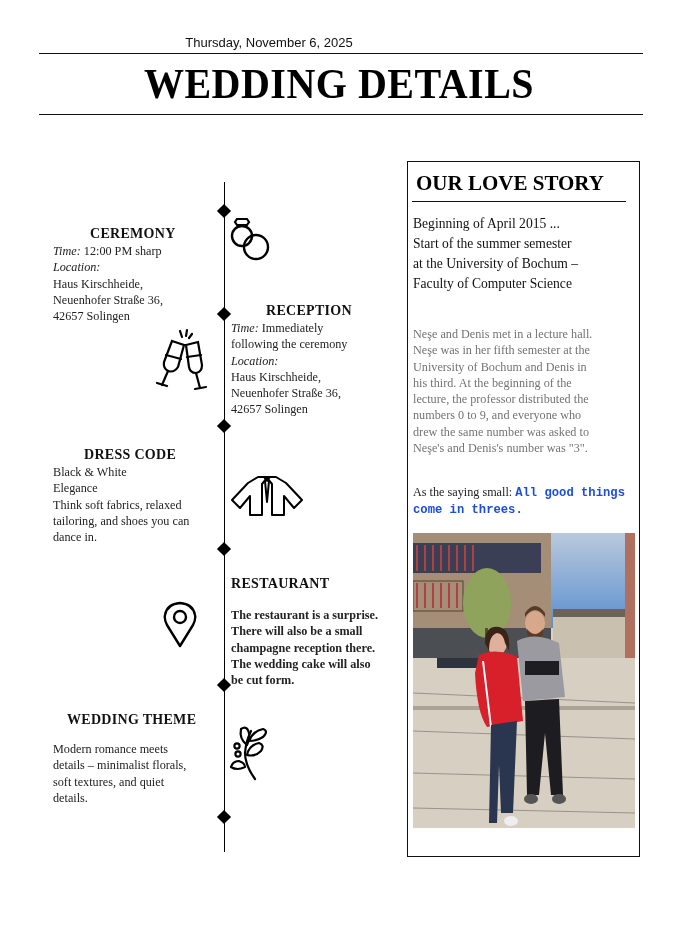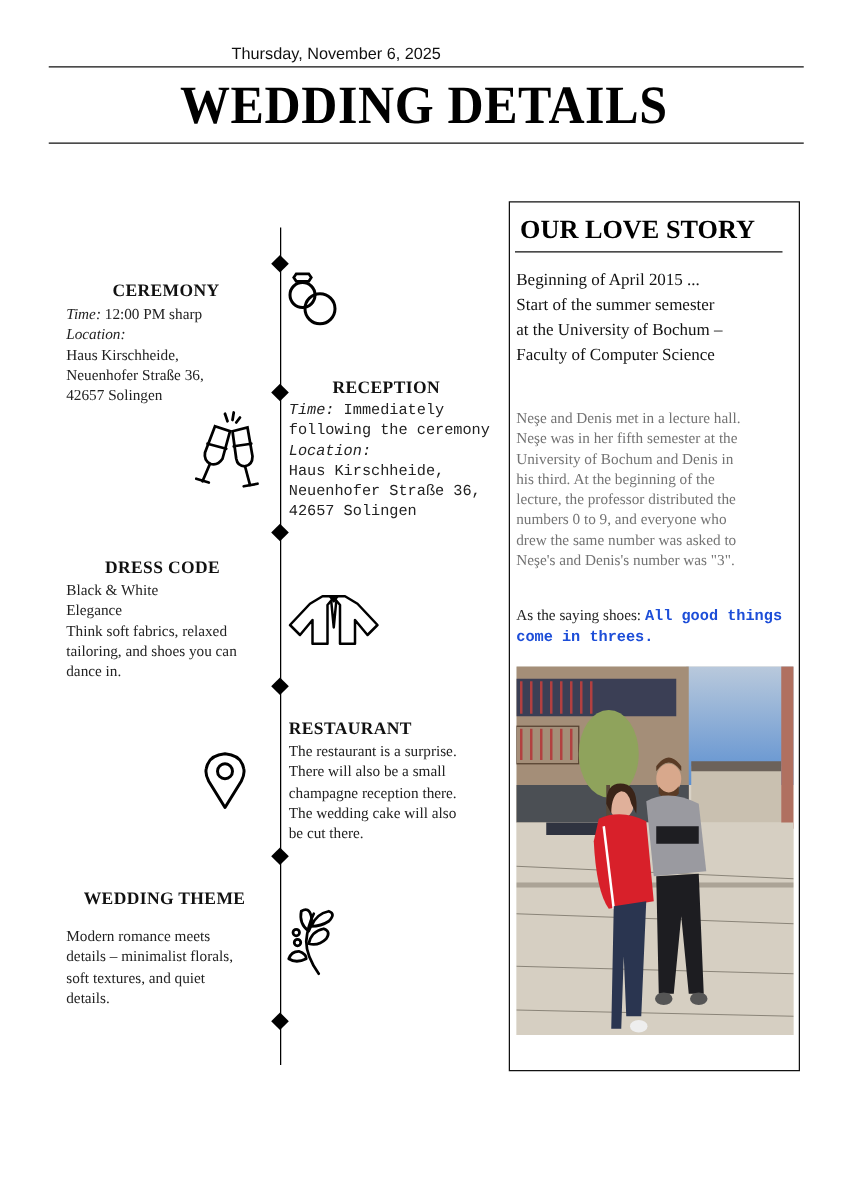--- a/index.html
+++ b/index.html
@@ -60,21 +60,21 @@
 <div class="abs icon" style="left:229px; top:215px;">
   <svg width="44" height="48" viewBox="0 0 44 48">
     <path d="M8 4 h10 l2 3 l-2 3 h-10 l-2 -3 z" fill="none" stroke="#000" stroke-width="2.2"></path>
     <circle cx="13" cy="21" r="10" fill="none" stroke="#000" stroke-width="2.4"></circle>
     <circle cx="27" cy="32" r="12" fill="none" stroke="#000" stroke-width="2.4"></circle>
   </svg>
 </div>
 
 <div class="abs" style="left:231px; top:303px; width:170px;">
   <div class="sec-head" style="padding-left:35px;">RECEPTION</div>
-  <div class="sec-body" style="margin-top:1px;font-family:Liberation Mono, monospace;">
+  <div class="sec-body" style="margin-top:1px;">
     <div><i>Time:</i><span> Immediately</span></div>
     <div>following the ceremony</div>
     <div><i>Location:</i></div>
     <div>Haus Kirschheide,</div>
     <div>Neuenhofer Straße 36,</div>
     <div>42657 Solingen</div>
   </div>
 </div>
 <div class="abs icon" style="left:156px; top:327px;">
   <svg width="56" height="66" viewBox="0 0 56 66">
@@ -109,26 +109,26 @@
     <g fill="none" stroke="#000" stroke-width="2" stroke-linejoin="round">
       <path d="M28 3 L46 3 L56 9 L72 26 L64 34 L54 22 L54 41 L42 41 L42 10 L37 4 L32 10 L32 41 L20 41 L20 22 L10 34 L2 26 L18 9 Z"></path>
       <path d="M34 3 L37 7 L40 3"></path>
       <path d="M35 7 L37 28 L39 7"></path>
     </g>
   </svg>
 </div>
 
 <div class="abs" style="left:231px; top:576px; width:170px;">
   <div class="sec-head">RESTAURANT</div>
-  <div class="sec-body" style="margin-top:1px;">
+  <div class="sec-body" style="margin-top:15px;font-weight:bold;">
     <div>The restaurant is a surprise.</div>
     <div>There will also be a small</div>
     <div>champagne reception there.</div>
     <div>The wedding cake will also</div>
-    <div>be cut there.</div>
+    <div>be cut form.</div>
   </div>
 </div>
 <div class="abs icon" style="left:163px; top:601px;">
   <svg width="34" height="48" viewBox="0 0 34 48">
     <path d="M17 45 L4 24 Q1 18 2 14 Q4 3 17 2 Q30 3 32 14 Q33 18 30 24 Z" fill="none" stroke="#000" stroke-width="2.4" stroke-linejoin="round"></path>
     <circle cx="17" cy="16" r="6" fill="none" stroke="#000" stroke-width="2.4"></circle>
   </svg>
 </div>
 
 <div class="abs" style="left:53px; top:712px; width:170px;">
@@ -167,21 +167,21 @@
   <div>Neşe and Denis met in a lecture hall.</div>
   <div>Neşe was in her fifth semester at the</div>
   <div>University of Bochum and Denis in</div>
   <div>his third. At the beginning of the</div>
   <div>lecture, the professor distributed the</div>
   <div>numbers 0 to 9, and everyone who</div>
   <div>drew the same number was asked to</div>
   <div>Neşe's and Denis's number was "3".</div>
 </div>
 <div id="story-saying" class="abs serif">
-  <div><span>As the saying shoes: </span><b>All good things</b></div>
+  <div><span>As the saying small: </span><b>All good things</b></div>
   <div><b>come in threes.</b></div>
 </div>
 
 <div id="photo" class="abs">
   <svg width="222" height="295" viewBox="0 0 222 295">
     <defs>
       <linearGradient id="sky" x1="0" y1="0" x2="0" y2="1">
         <stop offset="0" stop-color="#b9c9dc"></stop>
           <stop offset="1" stop-color="#5b8fd0"></stop>
       </linearGradient>

